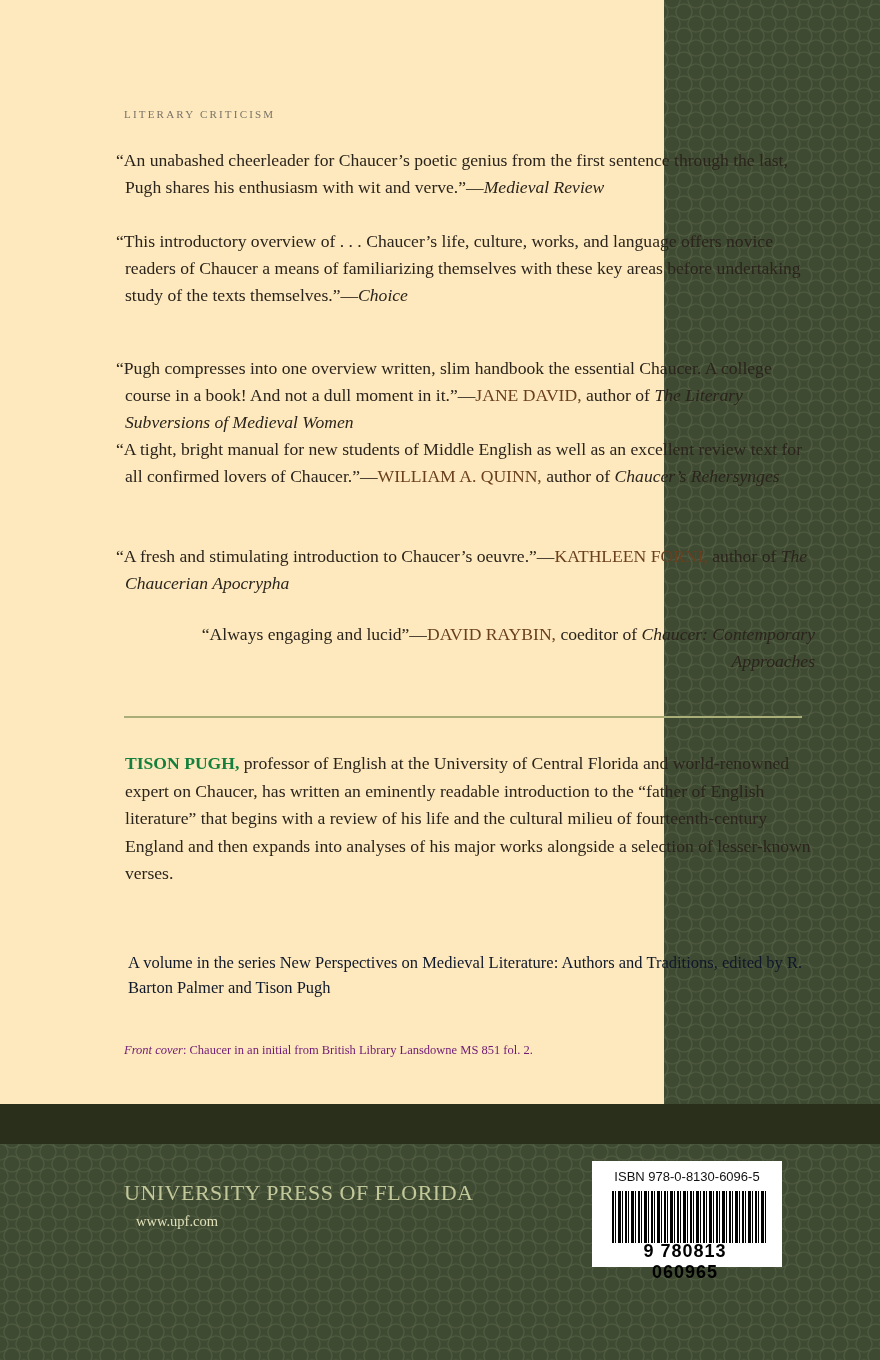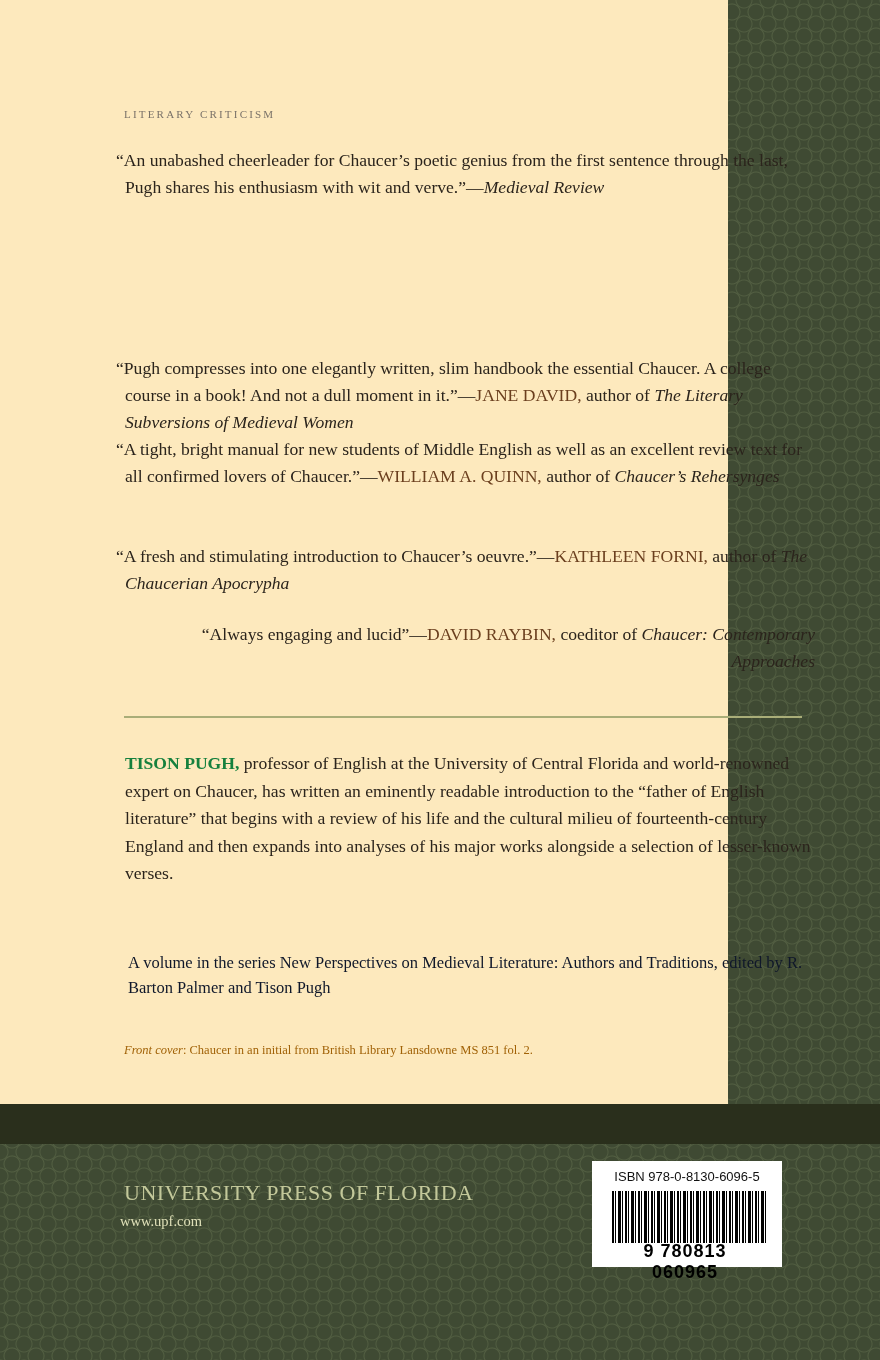--- a/index.html
+++ b/index.html
@@ -13,21 +13,21 @@
     background-color:#3f4a33;
     background-image:
       radial-gradient(circle at 12px 12px, transparent 7px, rgba(120,135,95,0.35) 8px, transparent 9px),
       radial-gradient(circle at 0 0, transparent 7px, rgba(120,135,95,0.30) 8px, transparent 9px),
       radial-gradient(circle at 24px 0, transparent 7px, rgba(120,135,95,0.30) 8px, transparent 9px),
       radial-gradient(circle at 0 24px, transparent 7px, rgba(120,135,95,0.30) 8px, transparent 9px),
       radial-gradient(circle at 24px 24px, transparent 7px, rgba(120,135,95,0.30) 8px, transparent 9px);
     background-size:24px 24px;
   }
   .panel {
-    position:absolute; left:0; top:0; width:728px; height:1104px;
+    position:absolute; left:0; top:0; width:664px; height:1104px;
     background:#fde9bd;
   }
   .darkband {
     position:absolute; left:0; top:1104px; width:880px; height:40px;
     background:#2a2f1c;
   }
   .category {
     position:absolute; left:124px; top:108px;
     font-size:11px; letter-spacing:2.2px; color:#7a7268;
   }
@@ -47,28 +47,28 @@
     font-size:17.6px; line-height:27.5px; color:#2b241c;
     padding-left:9px; text-indent:-0px;
   }
   .bio-name { font-weight:bold; color:#15803d; }
   .series {
     position:absolute; left:128px; top:950px; width:700px;
     font-size:16.5px; line-height:25px; font-weight:normal; color:#0f172a;
   }
   .cover-credit {
     position:absolute; left:124px; top:1043px;
-    font-size:12.5px; color:#a16207;
+    font-size:12.5px; color:#701a75;
   }
   .publisher {
     position:absolute; left:124px; top:1180px;
     font-size:22px; letter-spacing:0.5px; color:#c3c89a;
   }
   .website {
-    position:absolute; left:120px; top:1213px;
+    position:absolute; left:136px; top:1213px;
     font-size:14.5px; color:#dfe0b8;
   }
   .barcode-box {
     position:absolute; left:592px; top:1161px; width:190px; height:106px;
     background:#ffffff;
   }
   .isbn {
     position:absolute; left:0; top:8px; width:190px; text-align:center;
     font-family:"Liberation Sans", "DejaVu Sans", sans-serif;
     font-size:13px; color:#111;
@@ -89,22 +89,23 @@
 </style>
 </head>
 <body>
 
 <div class="pattern"></div>
 <div class="panel">
   <div class="category">LITERARY CRITICISM</div>
 
   <div class="quote" style="top:147px;"><span>“An unabashed cheerleader for Chaucer’s poetic genius from the first sentence through the last, Pugh shares his enthusiasm with wit and verve.”—</span><i>Medieval Review</i></div>
 
+  <div class="quote" style="top:228px;"><span>“This introductory overview of . . . Chaucer’s life, culture, works, and language offers novice readers of Chaucer a means of familiarizing themselves with these key areas before undertaking study of the texts themselves.”—</span><i>Choice</i></div>
 
-  <div class="quote" style="top:355px;"><span>“Pugh compresses into one elegantly written, slim handbook the essential Chaucer. A college course in a book! And not a dull moment in it.”—</span><span class="name">JANE DAVID,</span><span> author of </span><i>The Literary Subversions of Medieval Women</i></div>
+  <div class="quote" style="top:355px;"><span>“Pugh compresses into one overview written, slim handbook the essential Chaucer. A college course in a book! And not a dull moment in it.”—</span><span class="name">JANE DAVID,</span><span> author of </span><i>The Literary Subversions of Medieval Women</i></div>
 
   <div class="quote" style="top:436px;"><span>“A tight, bright manual for new students of Middle English as well as an excellent review text for all confirmed lovers of Chaucer.”—</span><span class="name">WILLIAM A. QUINN,</span><span> author of </span><i>Chaucer’s Rehersynges</i></div>
 
   <div class="quote" style="top:543px;"><span>“A fresh and stimulating introduction to Chaucer’s oeuvre.”—</span><span class="name">KATHLEEN FORNI,</span><span> author of </span><i>The Chaucerian Apocrypha</i></div>
 
   <div class="quote" style="top:621px;text-align:right;"><span>“Always engaging and lucid”—</span><span class="name">DAVID RAYBIN,</span><span> coeditor of </span><i>Chaucer: Contemporary Approaches</i></div>
 
   <div class="divider"></div>
 
   <div class="bio"><span class="bio-name">TISON PUGH,</span><span> professor of English at the University of Central Florida and world-renowned expert on Chaucer, has written an eminently readable introduction to the “father of English literature” that begins with a review of his life and the cultural milieu of fourteenth-century England and then expands into analyses of his major works alongside a selection of lesser-known verses.</span></div>

